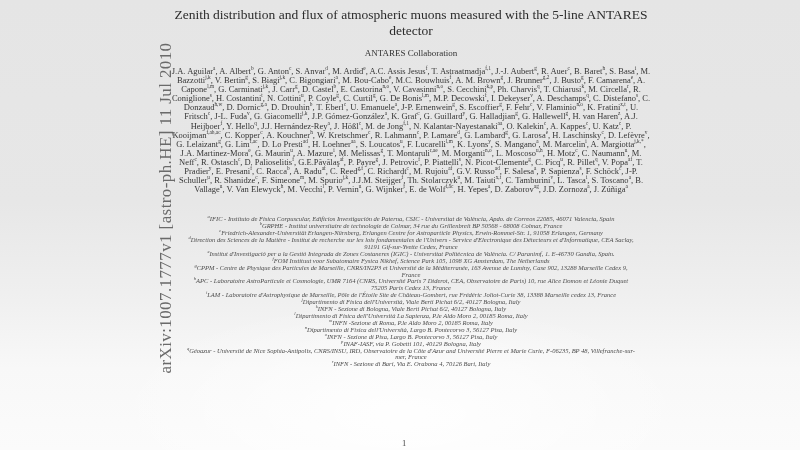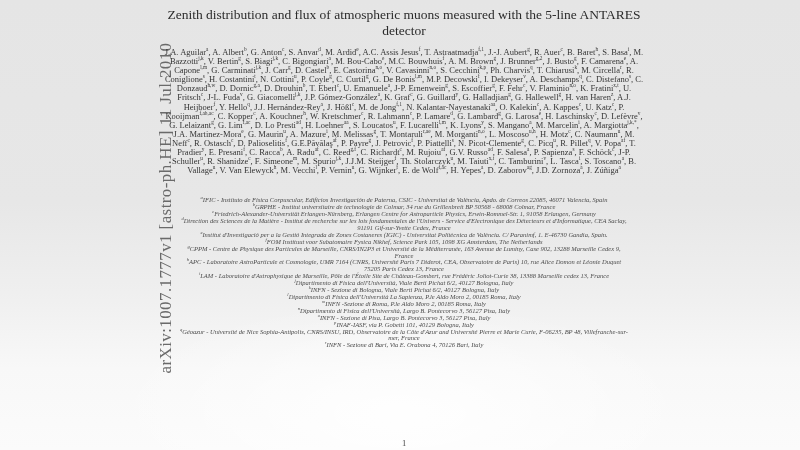--- a/index.html
+++ b/index.html
@@ -10,37 +10,38 @@
     background:
       radial-gradient(ellipse 420px 160px at 50% 92%, rgba(255,255,255,.9) 0%, rgba(255,255,255,0) 70%),
       linear-gradient(180deg,#e5e5e5 0%,#e7e7e7 45%,#efefef 65%,#f8f8f8 82%,#fbfbfb 100%);
   }
   .page{position:relative;width:800px;height:450px;}
   .arxiv{
     position:absolute;top:208px;left:166px;
     transform:translate(-50%,-50%) rotate(-90deg);
     white-space:nowrap;font-size:17px;letter-spacing:.4px;color:#6a6a6a;
   }
-  .content{position:absolute;left:163px;top:0;width:482px;text-align:center;}
+  .content{position:absolute;left:170px;top:0;width:482px;text-align:center;}
   .title{font-size:13.5px;line-height:16px;margin-top:7px;color:#2b2b2b;}
   .collab{font-size:9px;margin-top:9px;color:#333;}
   .authors{font-size:8.5px;line-height:9.1px;margin-top:9px;color:#353535;text-align:center;}
   .authors sup{font-size:62%;line-height:0;}
   .affils{margin:22px auto 0 auto;width:452px;font-style:italic;font-size:6.5px;line-height:6.9px;color:#4a4a4a;}
   .affil{text-align:center;}
   .affil sup{font-size:70%;line-height:0;}
   .pagenum{position:absolute;bottom:2px;left:163px;width:482px;text-align:center;font-size:8.5px;color:#444;}
 </style>
 </head>
 <body>
 
 <div class="page">
   <div class="arxiv">arXiv:1007.1777v1  [astro-ph.HE]  11 Jul 2010</div>
   <div class="content">
     <div class="title">Zenith distribution and flux of atmospheric muons measured with the 5-line ANTARES detector</div>
+    <div class="collab">ANTARES Collaboration</div>
     <div class="authors"><span>J.A. Aguilar<sup>a</sup>, </span><span>A. Albert<sup>b</sup>, </span><span>G. Anton<sup>c</sup>, </span><span>S. Anvar<sup>d</sup>, </span><span>M. Ardid<sup>e</sup>, </span><span>A.C. Assis Jesus<sup>f</sup>, </span><span>T. Astraatmadja<sup>f,1</sup>, </span><span>J.-J. Aubert<sup>g</sup>, </span><span>R. Auer<sup>c</sup>, </span><span>B. Baret<sup>h</sup>, </span><span>S. Basa<sup>i</sup>, </span><span>M. Bazzotti<sup>j,k</sup>, </span><span>V. Bertin<sup>g</sup>, </span><span>S. Biagi<sup>j,k</sup>, </span><span>C. Bigongiari<sup>a</sup>, </span><span>M. Bou-Cabo<sup>e</sup>, </span><span>M.C. Bouwhuis<sup>f</sup>, </span><span>A. M. Brown<sup>g</sup>, </span><span>J. Brunner<sup>g,2</sup>, </span><span>J. Busto<sup>g</sup>, </span><span>F. Camarena<sup>e</sup>, </span><span>A. Capone<sup>l,m</sup>, </span><span>G. Carminati<sup>j,k</sup>, </span><span>J. Carr<sup>g</sup>, </span><span>D. Castel<sup>b</sup>, </span><span>E. Castorina<sup>n,o</sup>, </span><span>V. Cavasinni<sup>n,o</sup>, </span><span>S. Cecchini<sup>k,p</sup>, </span><span>Ph. Charvis<sup>q</sup>, </span><span>T. Chiarusi<sup>k</sup>, </span><span>M. Circella<sup>r</sup>, </span><span>R. Coniglione<sup>s</sup>, </span><span>H. Costantini<sup>t</sup>, </span><span>N. Cottini<sup>u</sup>, </span><span>P. Coyle<sup>g</sup>, </span><span>C. Curtil<sup>g</sup>, </span><span>G. De Bonis<sup>l,m</sup>, </span><span>M.P. Decowski<sup>f</sup>, </span><span>I. Dekeyser<sup>v</sup>, </span><span>A. Deschamps<sup>q</sup>, </span><span>C. Distefano<sup>s</sup>, </span><span>C. Donzaud<sup>h,w</sup>, </span><span>D. Dornic<sup>g,a</sup>, </span><span>D. Drouhin<sup>b</sup>, </span><span>T. Eberl<sup>c</sup>, </span><span>U. Emanuele<sup>a</sup>, </span><span>J-P. Ernenwein<sup>g</sup>, </span><span>S. Escoffier<sup>g</sup>, </span><span>F. Fehr<sup>c</sup>, </span><span>V. Flaminio<sup>n,o</sup>, </span><span>K. Fratini<sup>x,t</sup>, </span><span>U. Fritsch<sup>c</sup>, </span><span>J-L. Fuda<sup>v</sup>, </span><span>G. Giacomelli<sup>j,k</sup>, </span><span>J.P. Gómez-González<sup>a</sup>, </span><span>K. Graf<sup>c</sup>, </span><span>G. Guillard<sup>y</sup>, </span><span>G. Halladjian<sup>g</sup>, </span><span>G. Hallewell<sup>g</sup>, </span><span>H. van Haren<sup>z</sup>, </span><span>A.J. Heijboer<sup>f</sup>, </span><span>Y. Hello<sup>q</sup>, </span><span>J.J. Hernández-Rey<sup>a</sup>, </span><span>J. Hößl<sup>c</sup>, </span><span>M. de Jong<sup>f,1</sup>, </span><span>N. Kalantar-Nayestanaki<sup>aa</sup>, </span><span>O. Kalekin<sup>c</sup>, </span><span>A. Kappes<sup>c</sup>, </span><span>U. Katz<sup>c</sup>, </span><span>P. Kooijman<sup>f,ab,ac</sup>, </span><span>C. Kopper<sup>c</sup>, </span><span>A. Kouchner<sup>h</sup>, </span><span>W. Kretschmer<sup>c</sup>, </span><span>R. Lahmann<sup>c</sup>, </span><span>P. Lamare<sup>d</sup>, </span><span>G. Lambard<sup>g</sup>, </span><span>G. Larosa<sup>e</sup>, </span><span>H. Laschinsky<sup>c</sup>, </span><span>D. Lefèvre<sup>v</sup>, </span><span>G. Lelaizant<sup>g</sup>, </span><span>G. Lim<sup>f,ac</sup>, </span><span>D. Lo Presti<sup>ad</sup>, </span><span>H. Loehner<sup>aa</sup>, </span><span>S. Loucatos<sup>u</sup>, </span><span>F. Lucarelli<sup>l,m</sup>, </span><span>K. Lyons<sup>y</sup>, </span><span>S. Mangano<sup>a</sup>, </span><span>M. Marcelin<sup>i</sup>, </span><span>A. Margiotta<sup>j,k,*</sup>, </span><span>J.A. Martinez-Mora<sup>e</sup>, </span><span>G. Maurin<sup>u</sup>, </span><span>A. Mazure<sup>i</sup>, </span><span>M. Melissas<sup>g</sup>, </span><span>T. Montaruli<sup>r,ae</sup>, </span><span>M. Morganti<sup>n,o</sup>, </span><span>L. Moscoso<sup>u,h</sup>, </span><span>H. Motz<sup>c</sup>, </span><span>C. Naumann<sup>u</sup>, </span><span>M. Neff<sup>c</sup>, </span><span>R. Ostasch<sup>c</sup>, </span><span>D. Palioselitis<sup>f</sup>, </span><span>G.E.Păvălaş<sup>af</sup>, </span><span>P. Payre<sup>g</sup>, </span><span>J. Petrovic<sup>f</sup>, </span><span>P. Piattelli<sup>s</sup>, </span><span>N. Picot-Clemente<sup>g</sup>, </span><span>C. Picq<sup>u</sup>, </span><span>R. Pillet<sup>q</sup>, </span><span>V. Popa<sup>af</sup>, </span><span>T. Pradier<sup>y</sup>, </span><span>E. Presani<sup>f</sup>, </span><span>C. Racca<sup>b</sup>, </span><span>A. Radu<sup>af</sup>, </span><span>C. Reed<sup>g,f</sup>, </span><span>C. Richardt<sup>c</sup>, </span><span>M. Rujoiu<sup>af</sup>, </span><span>G.V. Russo<sup>ad</sup>, </span><span>F. Salesa<sup>a</sup>, </span><span>P. Sapienza<sup>s</sup>, </span><span>F. Schöck<sup>c</sup>, </span><span>J-P. Schuller<sup>u</sup>, </span><span>R. Shanidze<sup>c</sup>, </span><span>F. Simeone<sup>m</sup>, </span><span>M. Spurio<sup>j,k</sup>, </span><span>J.J.M. Steijger<sup>f</sup>, </span><span>Th. Stolarczyk<sup>u</sup>, </span><span>M. Taiuti<sup>x,t</sup>, </span><span>C. Tamburini<sup>v</sup>, </span><span>L. Tasca<sup>i</sup>, </span><span>S. Toscano<sup>a</sup>, </span><span>B. Vallage<sup>u</sup>, </span><span>V. Van Elewyck<sup>h</sup>, </span><span>M. Vecchi<sup>l</sup>, </span><span>P. Vernin<sup>u</sup>, </span><span>G. Wijnker<sup>f</sup>, </span><span>E. de Wolf<sup>f,ac</sup>, </span><span>H. Yepes<sup>a</sup>, </span><span>D. Zaborov<sup>ag</sup>, </span><span>J.D. Zornoza<sup>a</sup>, </span><span>J. Zúñiga<sup>a</sup></span></div>
     <div class="affils">
         <div class="affil"><sup>a</sup>IFIC - Instituto de Física Corpuscular, Edificios Investigación de Paterna, CSIC - Universitat de València, Apdo. de Correos 22085, 46071 Valencia, Spain</div>
         <div class="affil"><sup>b</sup>GRPHE - Institut universitaire de technologie de Colmar, 34 rue du Grillenbreit BP 50568 - 68008 Colmar, France</div>
         <div class="affil"><sup>c</sup>Friedrich-Alexander-Universität Erlangen-Nürnberg, Erlangen Centre for Astroparticle Physics, Erwin-Rommel-Str. 1, 91058 Erlangen, Germany</div>
         <div class="affil"><sup>d</sup>Direction des Sciences de la Matière - Institut de recherche sur les lois fondamentales de l'Univers - Service d'Electronique des Détecteurs et d'Informatique, CEA Saclay, 91191 Gif-sur-Yvette Cedex, France</div>
         <div class="affil"><sup>e</sup>Institut d'Investigació per a la Gestió Integrada de Zones Costaneres (IGIC) - Universitat Politècnica de València. C/ Paranimf, 1. E-46730 Gandia, Spain.</div>
         <div class="affil"><sup>f</sup>FOM Instituut voor Subatomaire Fysica Nikhef, Science Park 105, 1098 XG Amsterdam, The Netherlands</div>
         <div class="affil"><sup>g</sup>CPPM - Centre de Physique des Particules de Marseille, CNRS/IN2P3 et Université de la Méditerranée, 163 Avenue de Luminy, Case 902, 13288 Marseille Cedex 9, France</div>
         <div class="affil"><sup>h</sup>APC - Laboratoire AstroParticule et Cosmologie, UMR 7164 (CNRS, Université Paris 7 Diderot, CEA, Observatoire de Paris) 10, rue Alice Domon et Léonie Duquet 75205 Paris Cedex 13, France</div>

